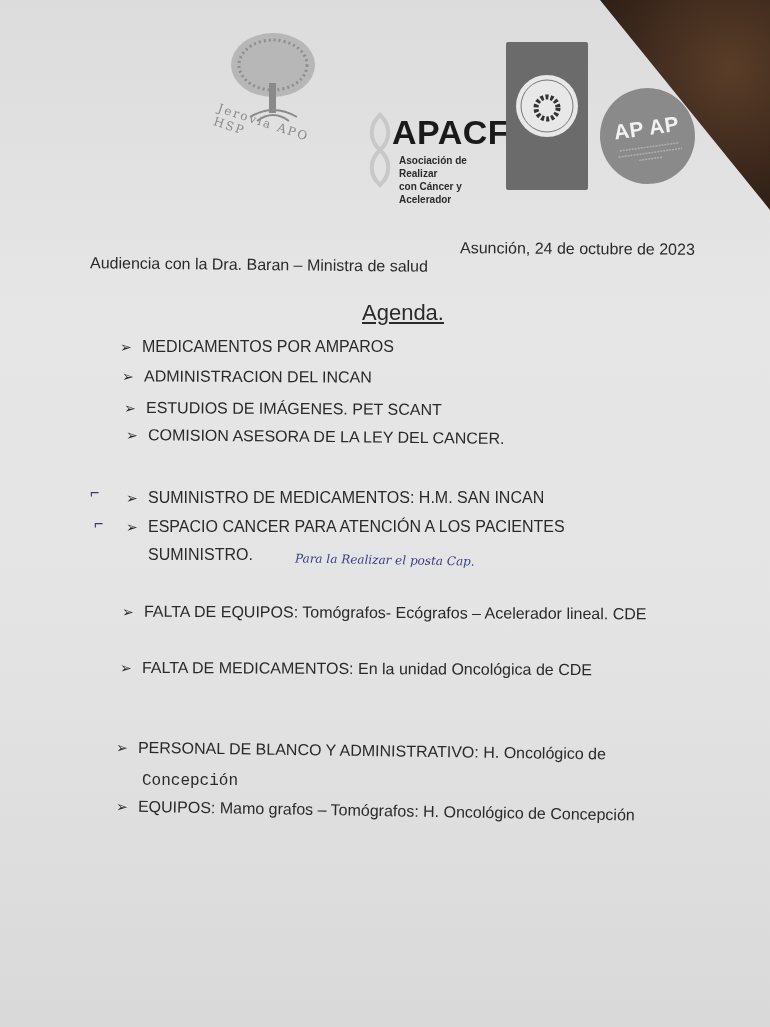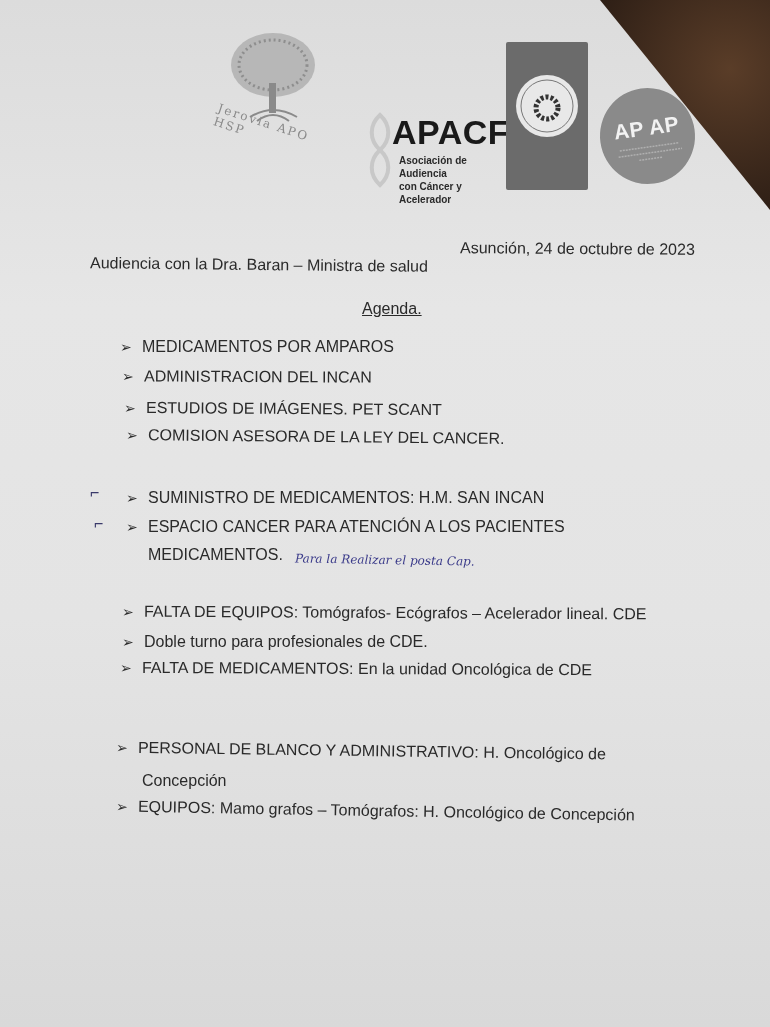--- a/index.html
+++ b/index.html
@@ -22,21 +22,21 @@
     .apacfa-title { position: absolute; left: 27px; top: 3px; font-size: 34px; font-weight: bold; color: #1a1a1a; letter-spacing: 0.5px; }
     .apacfa-sub { position: absolute; left: 34px; top: 44px; font-size: 10px; line-height: 13px; font-weight: bold; color: #2a2a2a; }
     .apacfa-ribbon { position: absolute; left: 2px; top: 0; width: 26px; height: 80px; }
     .logo-rect { position: absolute; left: 506px; top: 42px; width: 82px; height: 148px; background: #6b6b6b; border-radius: 2px; }
     .logo-rect-circle { position: absolute; left: 10px; top: 33px; width: 62px; height: 62px; border-radius: 50%; background: #e8e8e8; }
     .logo-oval { position: absolute; left: 600px; top: 88px; width: 95px; height: 96px; border-radius: 50%; background: #8a8a8a; transform: rotate(-8deg); }
     .oval-text { position: absolute; left: 0; top: 28px; width: 95px; text-align: center; color: #f2f2f2; font-size: 21px; font-weight: bold; letter-spacing: 0.5px; }
     .oval-fine { position: absolute; left: 14px; top: 56px; width: 68px; height: 18px; }
     .date { position: absolute; left: 460px; top: 240px; font-size: 16px; color: #2a2a2a; transform: rotate(0.4deg); }
     .audience { position: absolute; left: 90px; top: 256px; font-size: 16px; color: #2a2a2a; transform: rotate(0.6deg); }
-    .agenda-title { position: absolute; left: 362px; top: 300px; font-size: 16px; color: #2a2a2a; text-decoration: underline; }
+    .agenda-title { position: absolute; left: 362px; top: 300px; font-size: 22px; color: #2a2a2a; text-decoration: underline; }
     .item { position: absolute; font-size: 16px; color: #2a2a2a; white-space: nowrap; }
     .bullet { display: inline-block; width: 22px; font-size: 14px; color: #2a2a2a; }
     .handmark { position: absolute; font-size: 16px; color: #3a3a6a; }
     .handwritten { position: absolute; left: 295px; top: 553px; font-family: "DejaVu Serif", serif; font-style: italic; font-size: 12px; color: #3b3b8a; transform: rotate(1deg); }
   </style>
 </head>
 <body>
 
 <div class="corner-bg"></div>
 <div class="page">
@@ -51,21 +51,21 @@
     </svg>
     <div style="position:absolute;left:8px;top:95px;font-family:'DejaVu Serif',serif;font-size:12px;color:#8a8a8a;transform:rotate(18deg);letter-spacing:2px;">Jerovia APO HSP</div>
   </div>
 
   <div class="logo-apacfa">
     <svg class="apacfa-ribbon" viewBox="0 0 26 80">
       <path d="M13 5 C2 15 2 30 13 40 C24 50 24 65 13 75 C2 65 2 50 13 40 C24 30 24 15 13 5 Z" fill="none" stroke="#c8c8c8" stroke-width="4"></path>
     </svg>
     <div class="apacfa-title">APACFA</div>
     <div class="apacfa-sub">
-      <div>Asociación de Audiencia</div>
+      <div>Asociación de Realizar</div>
       <div>con Cáncer y Acelerador</div>
     </div>
   </div>
 
   <div class="logo-rect">
     <div class="logo-rect-circle">
       <svg width="62" height="62" viewBox="0 0 62 62">
         <circle cx="31" cy="31" r="26" fill="none" stroke="#777" stroke-width="1"></circle>
         <circle cx="31" cy="33" r="11" fill="none" stroke="#333" stroke-width="5" stroke-dasharray="3 2"></circle>
       </svg>
@@ -99,33 +99,30 @@
   </div>
 
   <div class="handmark" style="left:90px;top:484px;">⌐</div>
   <div class="item" style="left:126px;top:489px;">
     <span class="bullet">➢</span><span>SUMINISTRO DE MEDICAMENTOS: H.M. SAN INCAN</span>
   </div>
   <div class="handmark" style="left:94px;top:515px;">⌐</div>
   <div class="item" style="left:126px;top:518px;">
     <span class="bullet">➢</span><span>ESPACIO CANCER PARA ATENCIÓN A LOS PACIENTES</span>
   </div>
-  <div class="item" style="left:148px;top:546px;">MEDICAMENTOS.</div>
+  <div class="item" style="left:148px;top:546px;">SUMINISTRO.</div>
   <div class="handwritten">Para la Realizar el posta Cap.</div>
 
   <div class="item" style="left:122px;top:604px;transform:rotate(0.3deg);">
     <span class="bullet">➢</span><span>FALTA DE EQUIPOS: Tomógrafos- Ecógrafos – Acelerador lineal. CDE</span>
-  </div>
-  <div class="item" style="left:122px;top:633px;">
-    <span class="bullet">➢</span><span>Doble turno para profesionales de CDE.</span>
   </div>
   <div class="item" style="left:120px;top:660px;transform:rotate(0.3deg);">
     <span class="bullet">➢</span><span>FALTA DE MEDICAMENTOS: En la unidad Oncológica de CDE</span>
   </div>
 
   <div class="item" style="left:116px;top:742px;transform:rotate(0.8deg);">
     <span class="bullet">➢</span><span>PERSONAL DE BLANCO Y ADMINISTRATIVO: H. Oncológico de</span>
   </div>
-  <div class="item" style="left:142px;top:772px;">Concepción</div>
+  <div class="item" style="left:142px;top:772px;font-family:Liberation Mono, monospace;">Concepción</div>
   <div class="item" style="left:116px;top:802px;transform:rotate(1deg);">
     <span class="bullet">➢</span><span>EQUIPOS: Mamo grafos – Tomógrafos: H. Oncológico de Concepción</span>
   </div>
 </div>
 
 </body></html>

